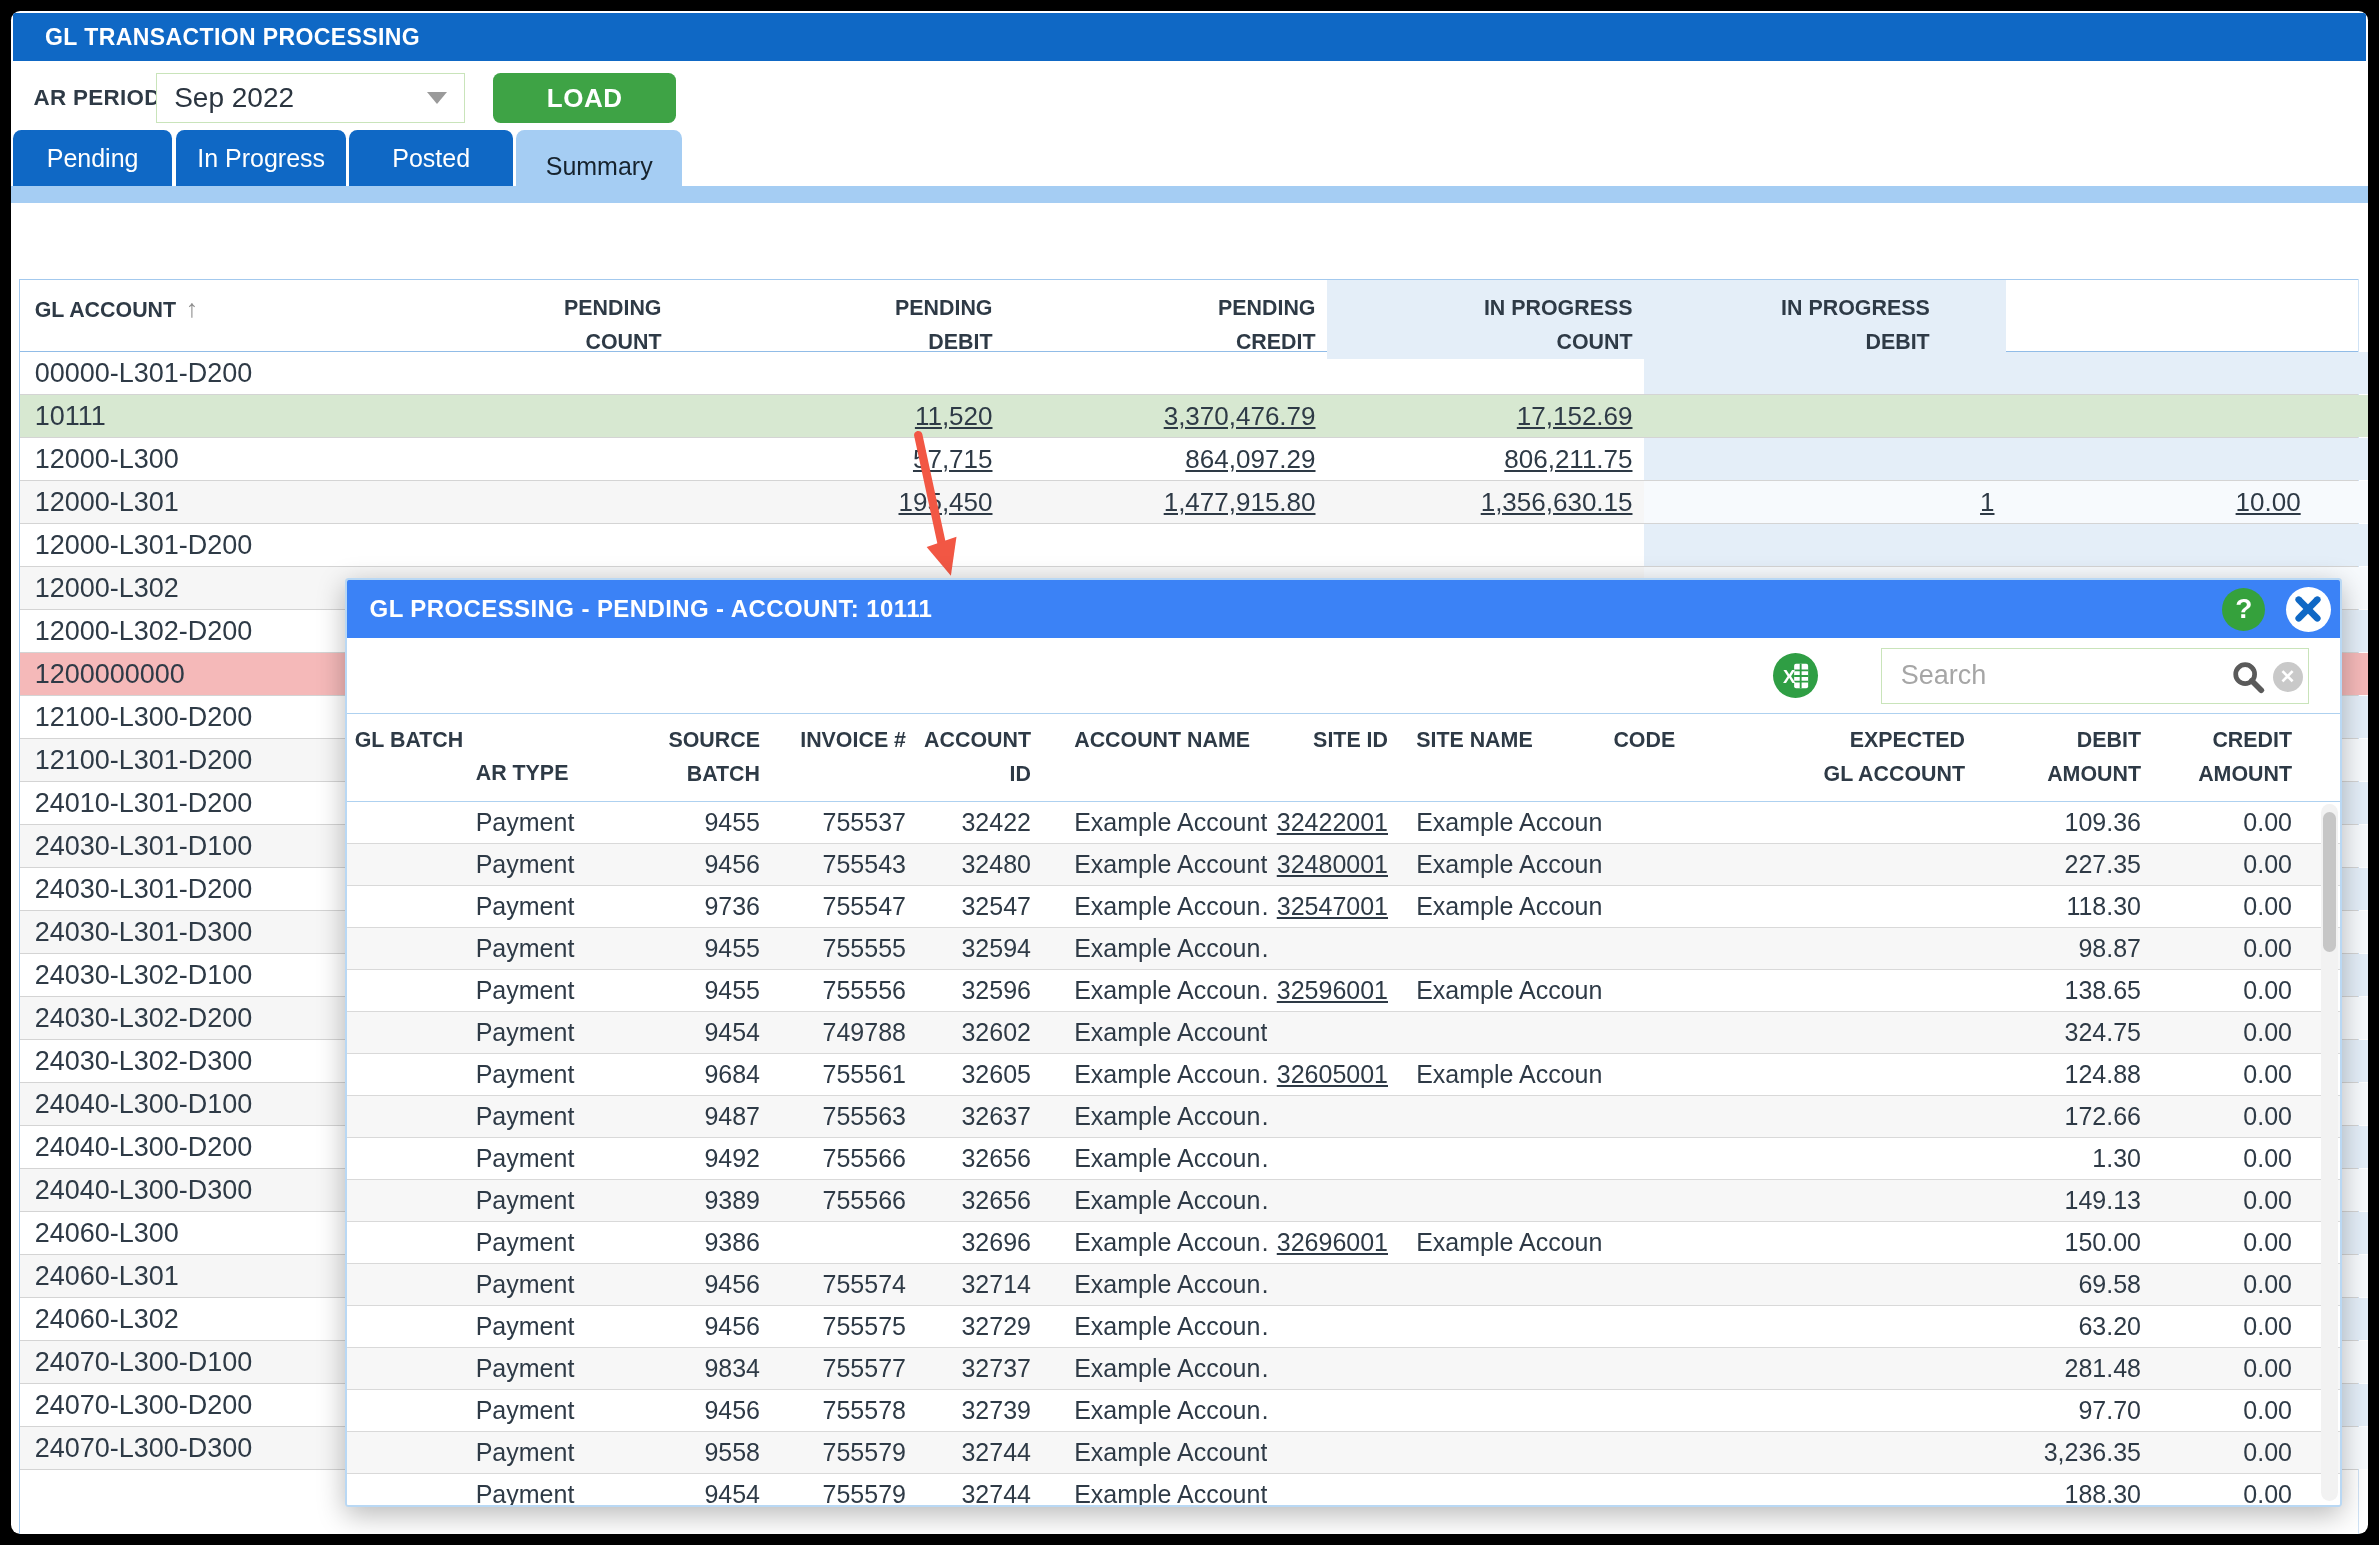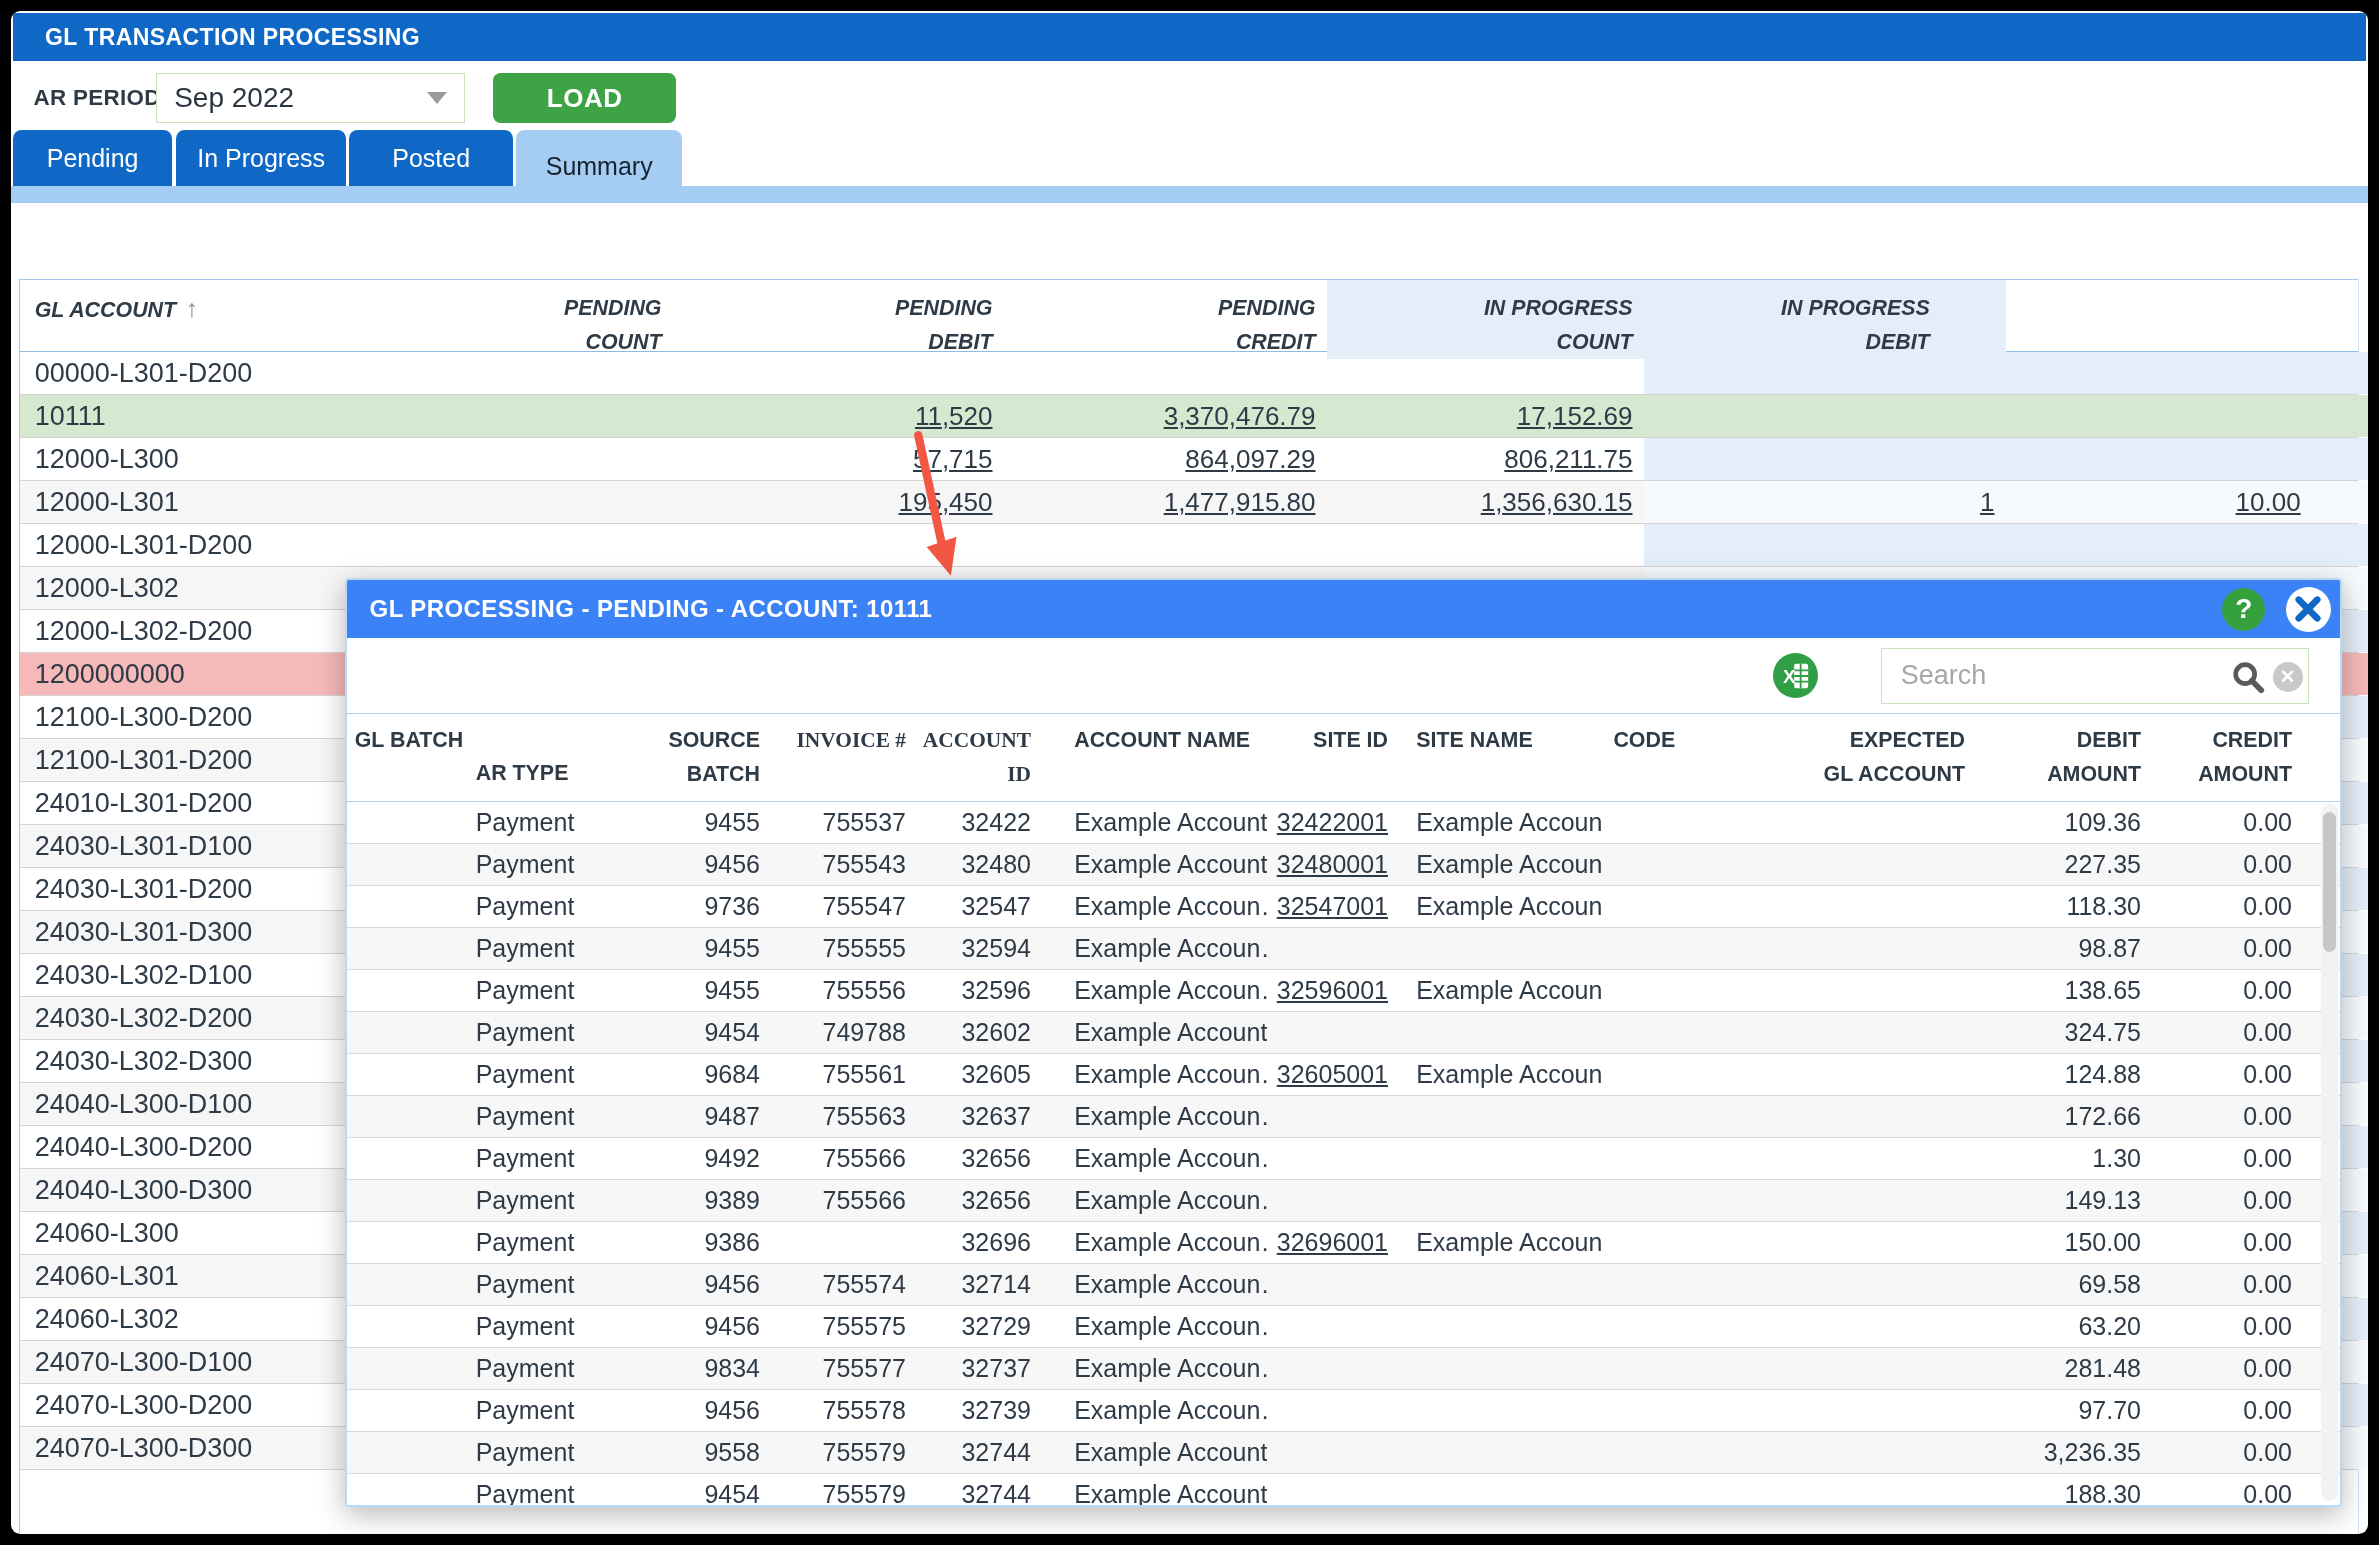--- a/index.html
+++ b/index.html
@@ -26,21 +26,21 @@
     display:flex;align-items:center;justify-content:center;color:#fff;font-size:25px;cursor:pointer;}
   .tab.active{height:73px;background:#a5cdf3;color:#16232e;z-index:2;}
   .tabstrip{position:absolute;left:0;top:175px;width:2357px;height:17px;background:#a5cdf3;}
 
   
   .sumtable{position:absolute;left:7.5px;top:268px;width:2340px;bottom:0;
     border-left:1.9px solid #a3c9ee;border-right:0.9px solid #cfe2f5;}
   .sum-header{display:grid;grid-template-columns:317px 336px 331px 323px 317px 362px 371px;
     height:73px;border-top:1.9px solid #a3c9ee;border-bottom:1.9px solid #91bce7;background:#fff;}
   .hcell{padding-top:11.2px;font-size:21.4px;font-weight:bold;color:#2e3a46;line-height:34px;cursor:pointer;}
-  .hcell .ln{display:block;font-style:italic;}
+  .hcell .ln{display:block;}
   .sum-rows{width:100%;}
   .sum-row{display:grid;grid-template-columns:317px 336px 331px 323px 317px 362px 371px;
     height:43px;border-bottom:0.9px solid #d4d4d4;background:#fff;}
   .sum-row:nth-child(even){background:#f6f6f6;}
   .cell{display:flex;align-items:center;font-size:27px;color:#2e3a46;overflow:hidden;white-space:nowrap;}
   .c1{padding-left:15px;}
   .c2{justify-content:center;}
   .c3,.c4,.c5{justify-content:flex-end;padding-right:11.2px;}
   .c6{justify-content:flex-end;padding-right:11.2px;}
   .c7{justify-content:flex-end;padding-right:76px;}
@@ -91,21 +91,21 @@
   .m-row:nth-child(even){background:#f7f7f7;}
   .mcell{display:flex;align-items:center;font-size:25px;color:#2e3a46;overflow:hidden;white-space:nowrap;}
   .mc2{padding-left:7.5px;}
   .mc3,.mc4,.mc5{justify-content:flex-end;padding-right:11.2px;}
   .mc6{padding-left:32px;}
   .mc7{justify-content:flex-end;padding-right:11.2px;}
   .mc8{padding-left:17px;}
   .mc10,.mc11,.mc12{justify-content:flex-end;padding-right:11.2px;}
   .mhc1,.mhc2{padding-left:7.5px;}
   .mhc3{text-align:right;padding-right:11.2px;}
-  .mhc4,.mhc5{text-align:right;padding-right:11.2px;font-family:Liberation Serif, serif;}
+  .mhc4,.mhc5{text-align:right;padding-right:11.2px;}
   .mhc6{padding-left:32px;}
   .mhc7{text-align:right;padding-right:11.2px;}
   .mhc8{padding-left:17px;}
   .mhc9{padding-left:11.2px;}
   .mhc10,.mhc11,.mhc12{text-align:right;padding-right:11.2px;}
   .site-link{color:#2e3a46;text-decoration:underline;cursor:pointer;}
   .vscroll{position:absolute;right:1.9px;top:1.9px;width:17px;height:697px;background:#f2f2f2;border-radius:8.4px;}
   .vthumb{position:absolute;left:1.9px;top:7.5px;width:13px;height:140px;background:#c6c6c6;border-radius:6.5px;cursor:pointer;}
 </style>
 </head>

